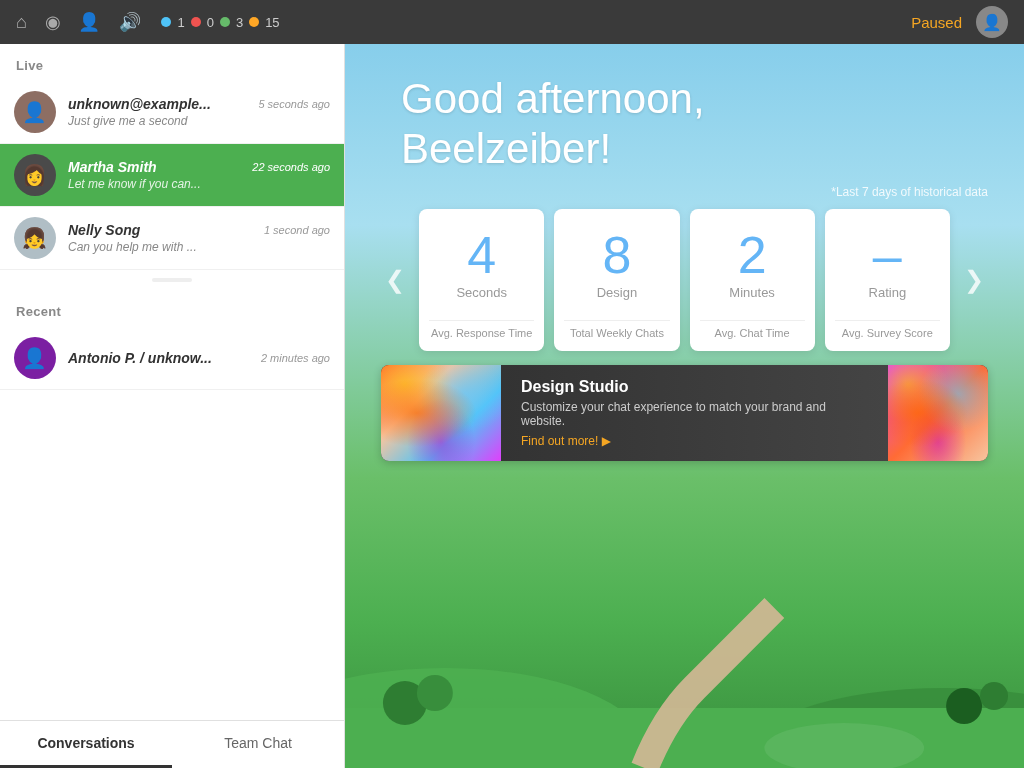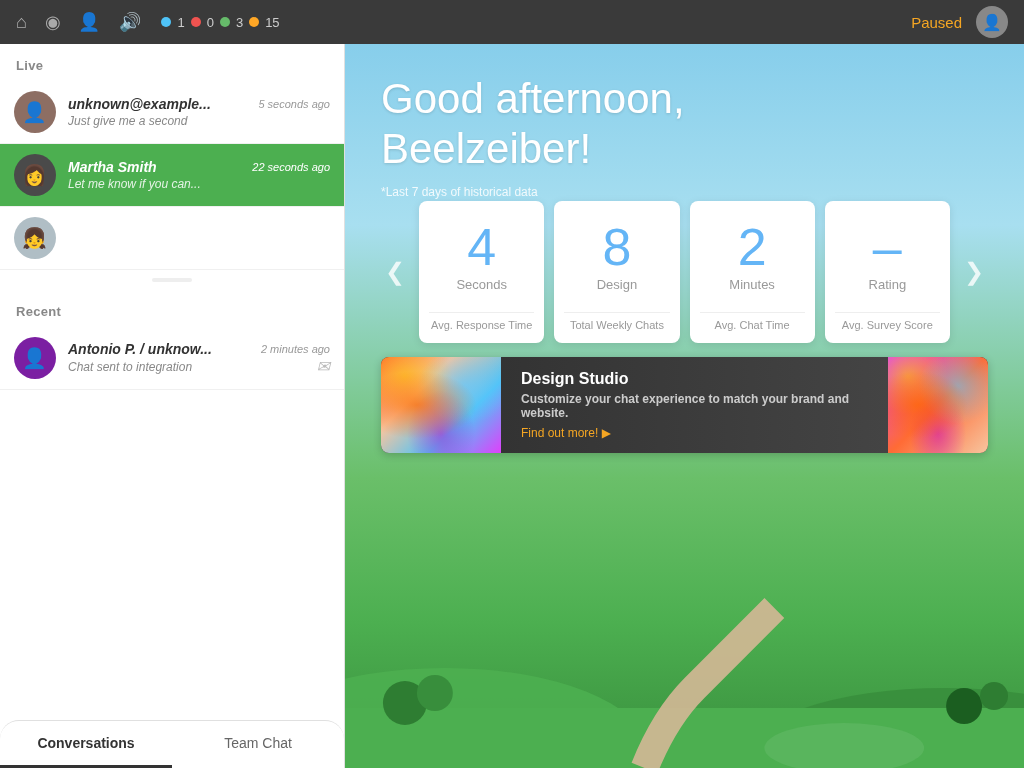--- a/index.html
+++ b/index.html
@@ -118,21 +118,20 @@
     .chat-preview { font-size: 12px; color: #888; margin-top: 2px; white-space: nowrap; overflow: hidden; text-overflow: ellipsis; }
 
     .chat-item.active .chat-preview { color: rgba(255,255,255,0.85); }
     .email-icon { color: #bbb; font-size: 16px; }
 
     
     .sidebar-tabs {
       display: flex;
       border-top: 1px solid #e0e0e0;
       margin-top: auto;
-      border-radius: 19px;
     }
     .sidebar-tab {
       flex: 1;
       padding: 14px 0;
       text-align: center;
       font-size: 14px;
       color: #666;
       cursor: pointer;
       border-bottom: 3px solid transparent;
     }
@@ -149,31 +148,31 @@
       display: flex;
       flex-direction: column;
       position: relative;
       overflow: hidden;
     }
 
     .greeting-text {
       color: #fff;
       font-size: 42px;
       font-weight: 300;
-      padding: 30px 36px 10px;
+      padding: 30px 56px 10px;
       line-height: 1.2;
       text-shadow: 0 1px 3px rgba(0,0,0,0.15);
     }
 
     .historical-note {
-      text-align: left;
+      text-align: right;
       padding: 0 36px;
       font-size: 12px;
       color: rgba(255,255,255,0.85);
-      margin-bottom: 2px;
+      margin-bottom: 10px;
     }
 
     
     .stats-row {
       display: flex;
       gap: 10px;
       padding: 0 36px;
       align-items: center;
     }
     .nav-arrow {
@@ -250,21 +249,20 @@
     .promo-title {
       color: #fff;
       font-size: 16px;
       font-weight: 600;
       margin-bottom: 4px;
     }
     .promo-desc {
       color: #ccc;
       font-size: 12px;
       margin-bottom: 6px;
-      font-weight: bold;
     }
     .promo-link {
       color: #f5a623;
       font-size: 12px;
       cursor: pointer;
     }
     .promo-splash-right {
       width: 100px;
       flex-shrink: 0;
       background: linear-gradient(135deg, #e040fb, #ff6b35, #f7c59f);
@@ -347,39 +345,42 @@
         <div class="chat-header">
           <span class="chat-name">Martha Smith</span>
           <span class="chat-time">22 seconds ago</span>
         </div>
         <div class="chat-preview">Let me know if you can...</div>
       </div>
     </div>
 
     <div class="chat-item">
       <div class="avatar-circle avatar-light" style="color:#666;">👧</div>
+      <div class="chat-info">
+        <div class="chat-header">
+          <span class="chat-name">Nelly Song</span>
+          <span class="chat-time">1 second ago</span>
+        </div>
+        <div class="chat-preview">Can you help me with ...</div>
+      </div>
     </div>
 
     <div style="display:flex;justify-content:center;padding:8px 0;">
       <div style="width:40px;height:4px;background:#eee;border-radius:2px;"></div>
     </div>
 
     <div class="section-label">Recent</div>
 
     <div class="chat-item">
       <div class="avatar-circle avatar-purple">👤</div>
       <div class="chat-info">
         <div class="chat-header">
           <span class="chat-name">Antonio P. / unknow...</span>
           <span class="chat-time">2 minutes ago</span>
         </div>
-        <div style="display:flex;align-items:center;justify-content:space-between;">
-          <div class="chat-preview">Chat sent to integration</div>
-          <span class="email-icon">✉</span>
-        </div>
       </div>
     </div>
 
     <div style="flex:1;"></div>
 
     <div class="sidebar-tabs">
       <div class="sidebar-tab active">
         <span>Conversations</span>
       </div>
       <div class="sidebar-tab">

